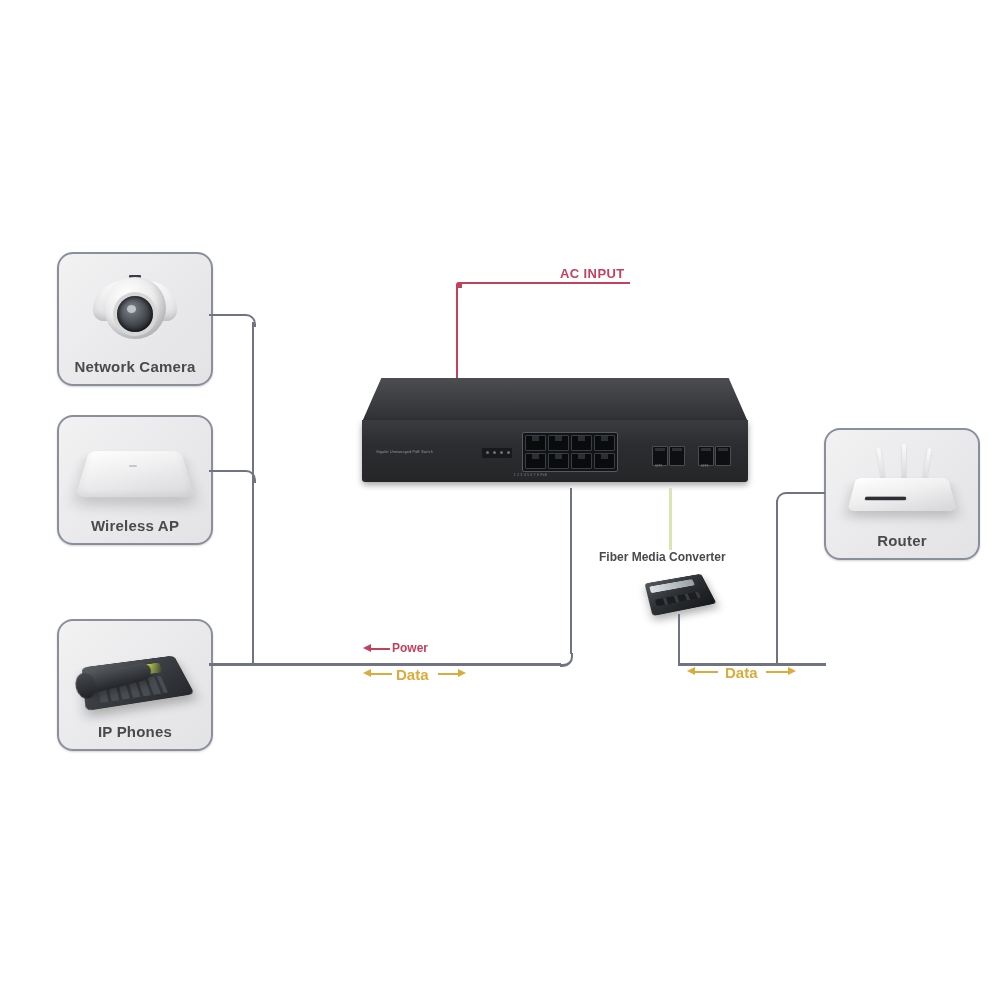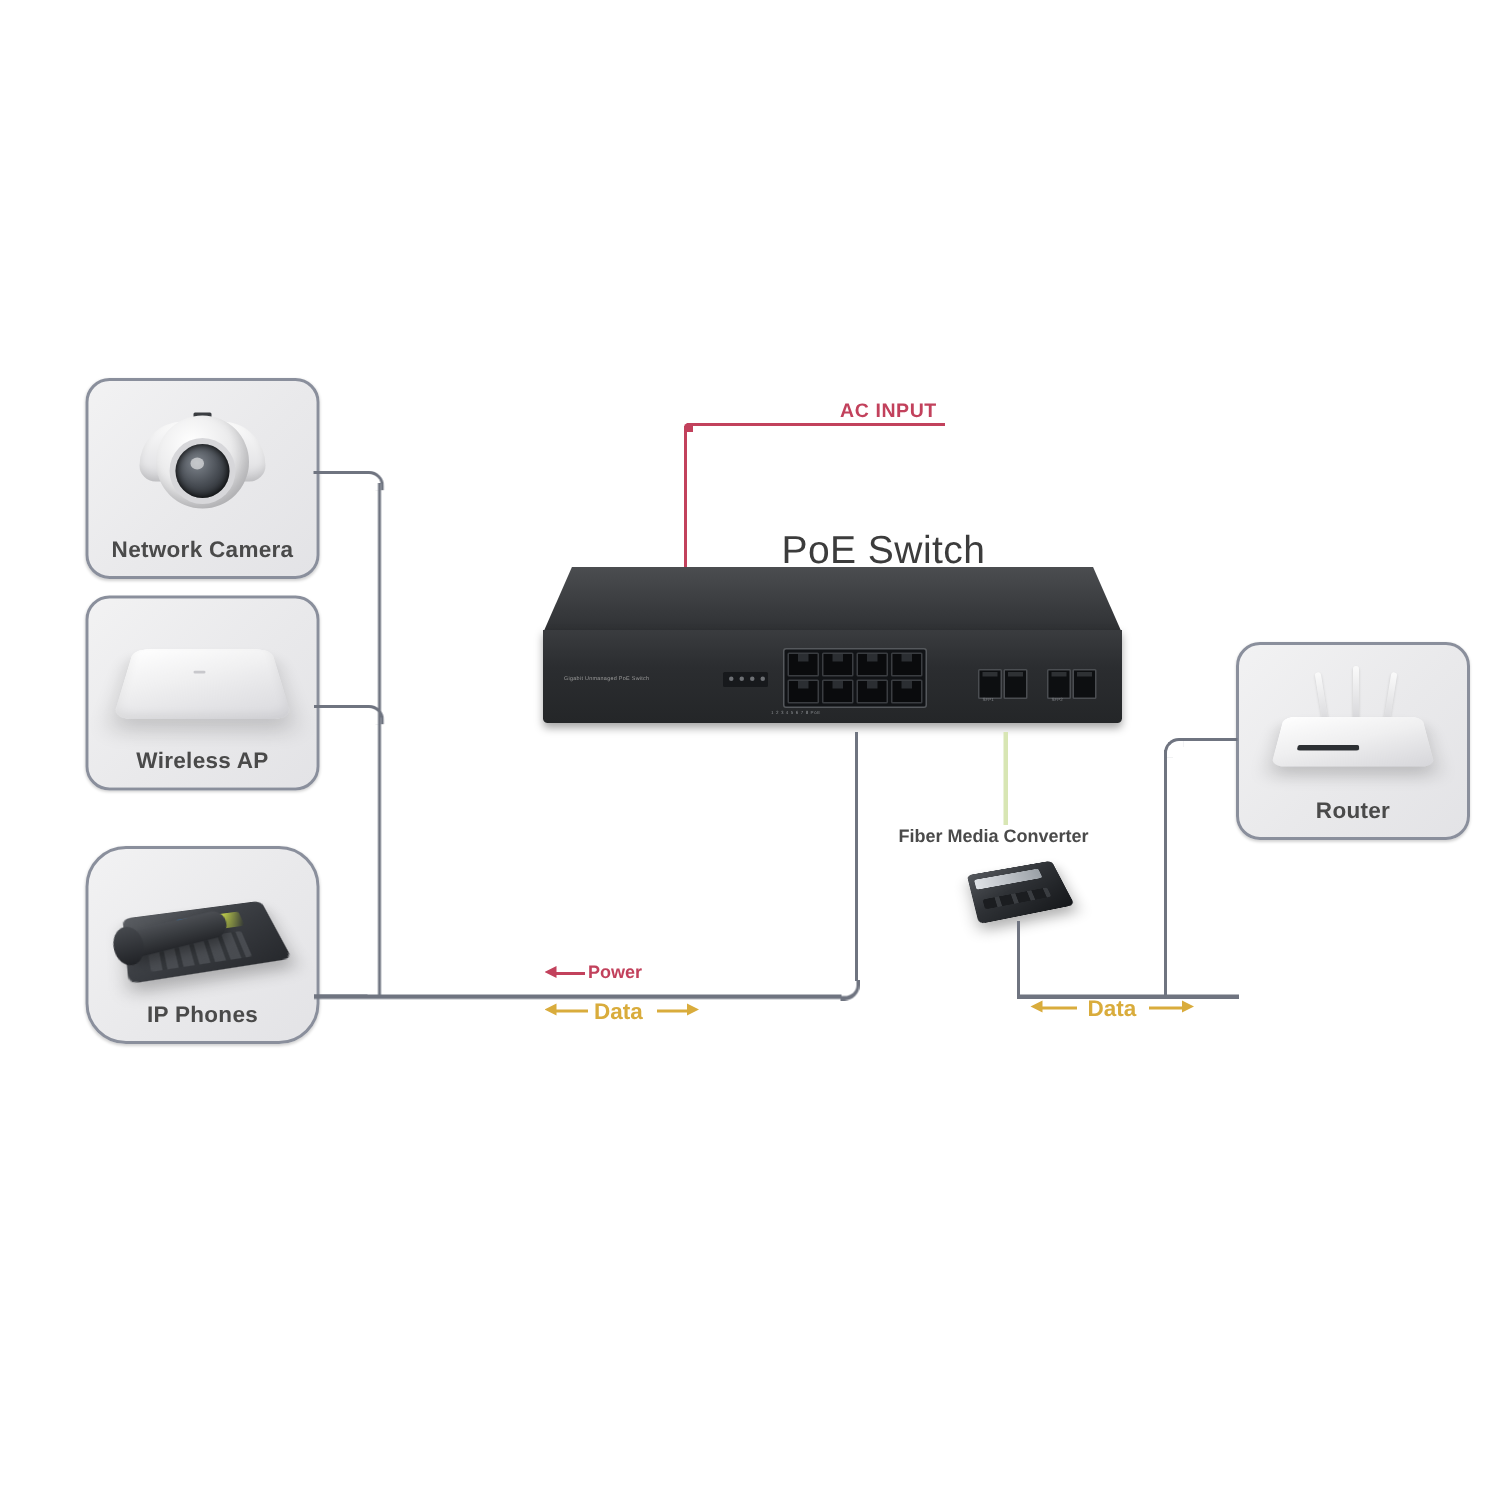--- a/index.html
+++ b/index.html
@@ -131,21 +131,20 @@
 </head>
 <body>
 
 <div id="stage">
 
   <div class="redline" style="left:458px;top:282px;width:172px;height:2px;"></div>
   <div class="redline" style="left:456px;top:284px;width:2px;height:96px;"></div>
   <div class="redline" style="left:456px;top:282px;width:6px;height:6px;border-radius:3px 0 0 0;"></div>
   <div class="lbl" id="ac-input-label" style="left:560px;top:266px;">AC INPUT</div>
 
-  <div class="lbl" id="poe-switch-title" style="left:521px;top:351px;">PoE Switch</div>
 
   <div id="poe-switch">
     <div class="sw-top"></div>
     <div class="sw-face">
       <div class="sw-brand">Gigabit Unmanaged PoE Switch</div>
 
       <div class="ledstrip">
         <span style="left:4px"></span>
           <span style="left:11px"></span>
         <span style="left:18px"></span>
@@ -180,29 +179,29 @@
   <div class="devbox" id="box-network-camera" style="left:57px;top:252px;width:152px;height:130px;">
     <div class="art">
       <div class="cam-base"></div>
         <div class="cam-ir"></div>
       <div class="cam-dome"></div>
         <div class="cam-lens"></div>
     </div>
     <div class="cap">Network Camera</div>
   </div>
 
-  <div class="devbox" id="box-wireless-ap" style="left:57px;top:397px;width:152px;height:126px;">
+  <div class="devbox" id="box-wireless-ap" style="left:57px;top:415px;width:152px;height:126px;">
     <div class="art">
       <div class="ap-body"></div>
         <div class="ap-led"></div>
     </div>
     <div class="cap">Wireless AP</div>
   </div>
 
-  <div class="devbox" id="box-ip-phones" style="left:57px;top:564px;width:152px;height:128px;border-radius:27px;">
+  <div class="devbox" id="box-ip-phones" style="left:57px;top:619px;width:152px;height:128px;">
     <div class="art">
       <div class="ph-base">
         <div class="ph-screen"></div>
           <div class="ph-keys"></div>
       </div>
       <div class="ph-handset"></div>
     </div>
     <div class="cap">IP Phones</div>
   </div>
 

